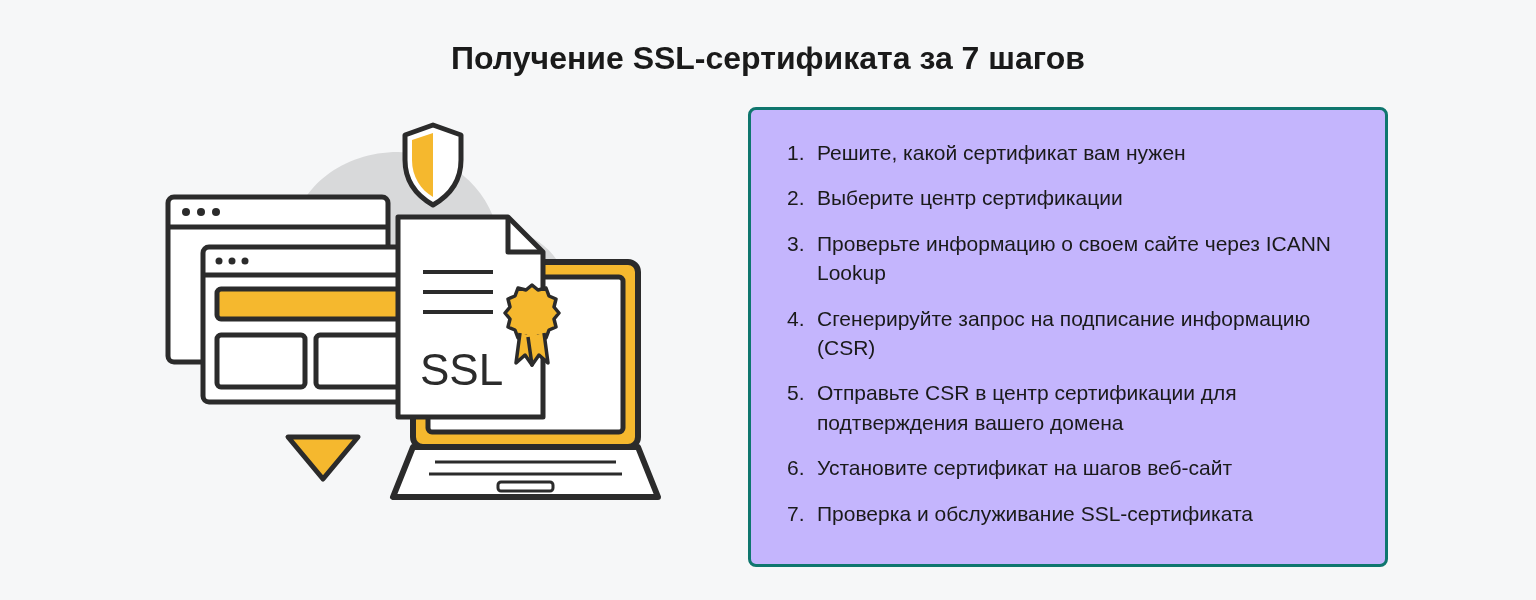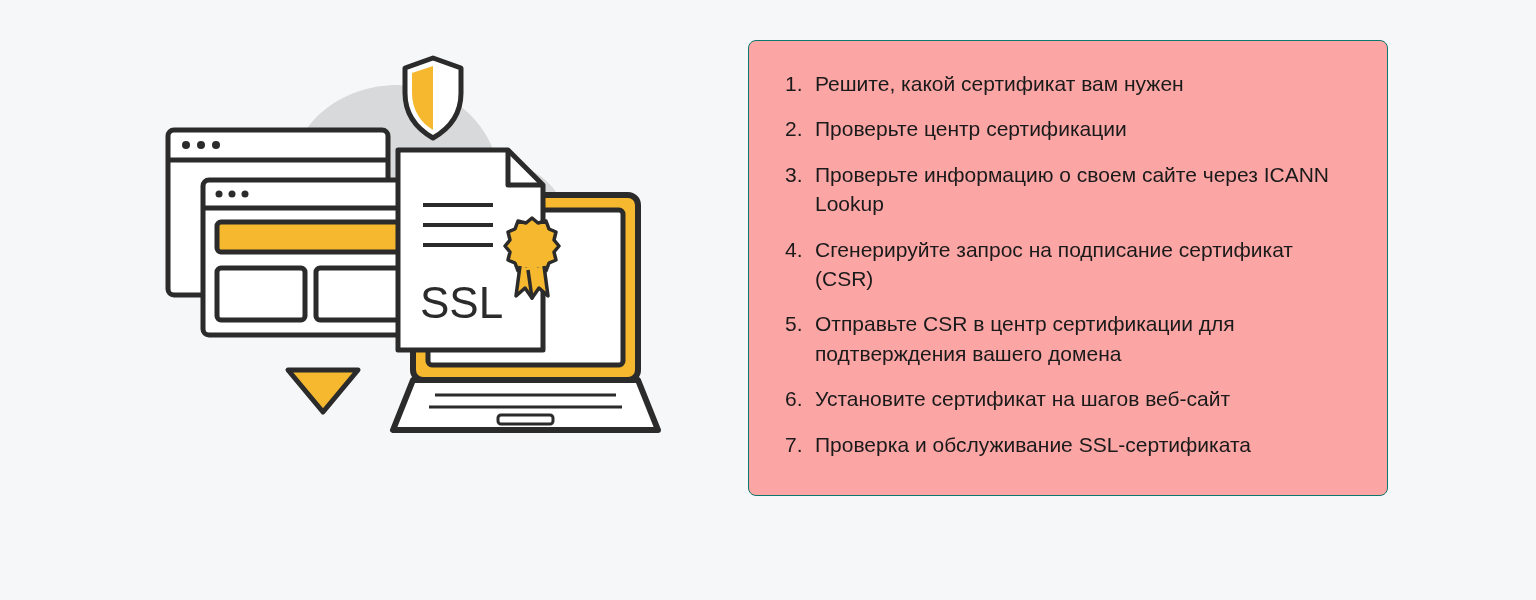--- a/index.html
+++ b/index.html
@@ -32,22 +32,22 @@
     width: 100%;
     justify-content: center;
   }
   .illustration {
     flex-shrink: 0;
     width: 520px;
     height: 440px;
     position: relative;
   }
   .steps-card {
-    background: #fca5a5;
-    border: 1px solid #0f766e;
+    background: #c4b5fd;
+    border: 3px solid #0f766e;
     border-radius: 8px;
     padding: 28px 36px;
     width: 640px;
     flex-shrink: 0;
   }
   .steps-list {
     list-style: none;
     counter-reset: step;
   }
   .steps-list li {
@@ -65,20 +65,21 @@
     position: absolute;
     left: 0;
     font-weight: 400;
   }
   svg { position: absolute; top: 0; left: 0; }
 </style>
 </head>
 <body>
 
 <div class="container">
+  <h1 class="title">Получение SSL-сертификата за 7 шагов</h1>
   <div class="content">
 
     <div class="illustration">
       <svg viewBox="0 0 520 440" width="520" height="440">
 
         <g>
           <path d="M 140 230 
                    C 110 230 90 205 90 175 
                    C 90 145 115 125 145 125
                    C 150 80 195 45 250 45
@@ -138,23 +139,23 @@
             <path d="M 10 48 L 6 78 L 15 70 L 22 80 L 26 52" fill="#f5b82e" stroke="#2b2b2b" stroke-width="3.5" stroke-linejoin="round"></path>
             <path d="M 34 48 L 38 78 L 29 70 L 22 80 L 18 52" fill="#f5b82e" stroke="#2b2b2b" stroke-width="3.5" stroke-linejoin="round"></path>
           </g>
         </g>
       </svg>
     </div>
 
     <div class="steps-card">
       <ol class="steps-list">
         <li>Решите, какой сертификат вам нужен</li>
-        <li>Проверьте центр сертификации</li>
+        <li>Выберите центр сертификации</li>
         <li>Проверьте информацию о своем сайте через ICANN Lookup</li>
-        <li>Сгенерируйте запрос на подписание сертификат (CSR)</li>
+        <li>Сгенерируйте запрос на подписание информацию (CSR)</li>
         <li>Отправьте CSR в центр сертификации для подтверждения вашего домена</li>
         <li>Установите сертификат на шагов веб-сайт</li>
         <li>Проверка и обслуживание SSL-сертификата</li>
       </ol>
     </div>
 
   </div>
 </div>
 
 </body></html>

